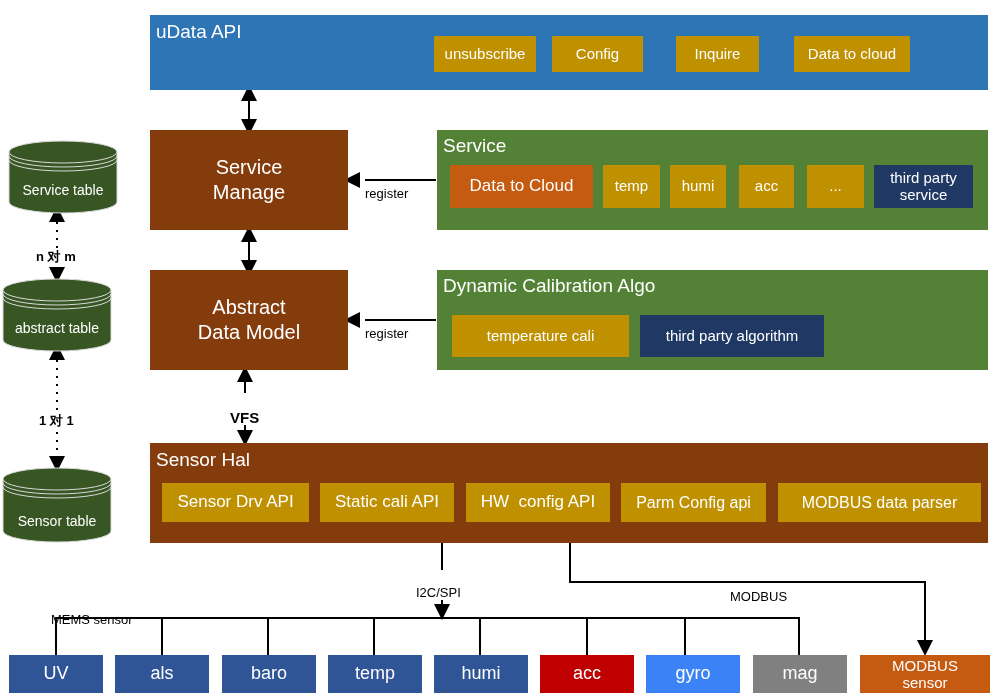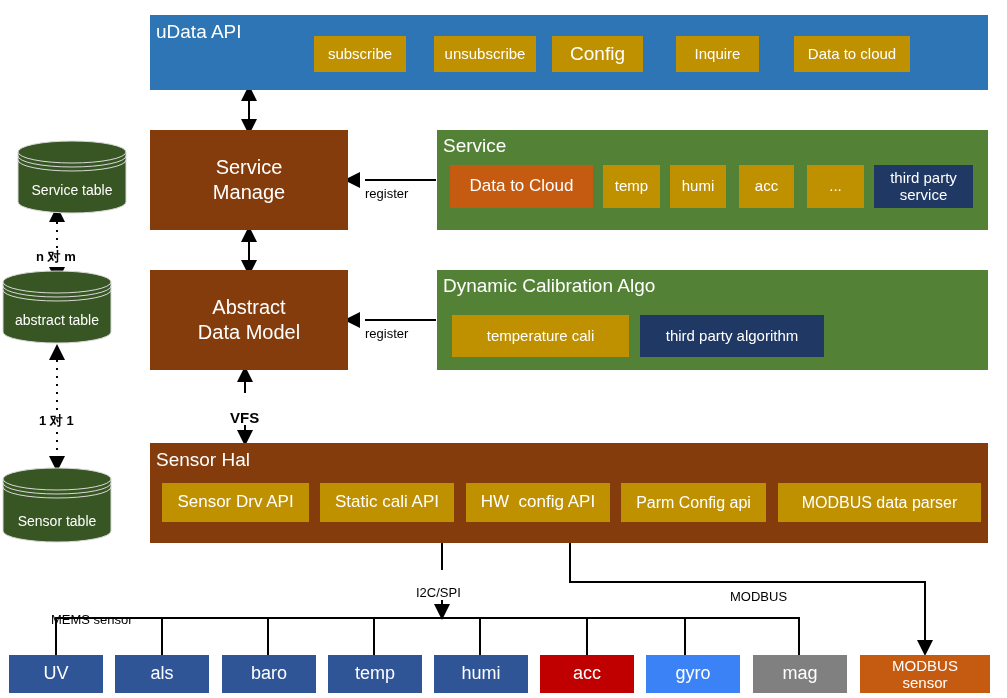--- a/index.html
+++ b/index.html
@@ -60,23 +60,22 @@
   <line x1="374" y1="618" x2="374" y2="655" stroke="#000" stroke-width="2"></line>
   <line x1="480" y1="618" x2="480" y2="655" stroke="#000" stroke-width="2"></line>
   <line x1="587" y1="618" x2="587" y2="655" stroke="#000" stroke-width="2"></line>
   <line x1="685" y1="618" x2="685" y2="655" stroke="#000" stroke-width="2"></line>
 
   <polyline points="570,543 570,582 925,582 925,648" fill="none" stroke="#000" stroke-width="2" marker-end="url(#ah)"></polyline>
 </svg>
 
 <div class="abs layer blue-layer" style="left:150px;top:15px;width:838px;height:75px;">
   <div class="title" style="left:6px;top:6px;font-size:19px;">uData API</div>
-  <div class="chip gold" style="left:164px;top:21px;width:92px;height:36px;font-size:15px;">subscribe</div>
   <div class="chip gold" style="left:284px;top:21px;width:102px;height:36px;font-size:15px;">unsubscribe</div>
-  <div class="chip gold" style="left:402px;top:21px;width:91px;height:36px;font-size:19px;">Config</div>
+  <div class="chip gold" style="left:402px;top:21px;width:91px;height:36px;font-size:15px;">Config</div>
   <div class="chip gold" style="left:526px;top:21px;width:83px;height:36px;font-size:15px;">Inquire</div>
   <div class="chip gold" style="left:644px;top:21px;width:116px;height:36px;font-size:15px;">Data to cloud</div>
 </div>
 
 <div class="abs brown center-text" style="left:150px;top:130px;width:198px;height:100px;">
   <span>Service</span>
   <span>Manage</span>
 </div>
 
 <div class="abs brown center-text" style="left:150px;top:270px;width:198px;height:100px;">
@@ -107,32 +106,32 @@
 
 <div class="abs brown" style="left:150px;top:443px;width:838px;height:100px;">
   <div class="title" style="left:6px;top:6px;font-size:19px;">Sensor Hal</div>
   <div class="chip gold" style="left:12px;top:40px;width:147px;height:39px;font-size:17px;">Sensor Drv API</div>
   <div class="chip gold" style="left:170px;top:40px;width:134px;height:39px;font-size:17px;">Static cali API</div>
   <div class="chip gold" style="left:316px;top:40px;width:144px;height:39px;font-size:17px;white-space:pre;">HW  config API</div>
   <div class="chip gold" style="left:471px;top:40px;width:145px;height:39px;font-size:16px;">Parm Config api</div>
   <div class="chip gold" style="left:628px;top:40px;width:203px;height:39px;font-size:16px;">MODBUS data parser</div>
 </div>
 
-<div class="abs" style="left:17px;top:140px;width:92px;height:75px;">
+<div class="abs" style="left:8px;top:140px;width:92px;height:75px;">
   <svg width="110" height="75">
     <path d="M1,12 L1,62 A54,11 0 0 0 109,62 L109,12" fill="#375623" stroke="#d9d9d9"></path>
     <ellipse cx="55" cy="12" rx="54" ry="11" fill="#375623" stroke="#d9d9d9"></ellipse>
     <path d="M1,16 A54,11 0 0 0 109,16 M1,20 A54,11 0 0 0 109,20" fill="none" stroke="#d9d9d9"></path>
   </svg>
   <div class="cyl-text" style="top:42px;">Service table</div>
 </div>
 
 <div class="lbl bold" style="left:35px;top:235px;">n 对 m</div>
 
-<div class="abs" style="left:2px;top:270px;width:110px;height:75px;">
+<div class="abs" style="left:2px;top:278px;width:110px;height:75px;">
   <svg width="110" height="75">
     <path d="M1,12 L1,62 A54,11 0 0 0 109,62 L109,12" fill="#375623" stroke="#d9d9d9"></path>
     <ellipse cx="55" cy="12" rx="54" ry="11" fill="#375623" stroke="#d9d9d9"></ellipse>
     <path d="M1,16 A54,11 0 0 0 109,16 M1,20 A54,11 0 0 0 109,20" fill="none" stroke="#d9d9d9"></path>
   </svg>
   <div class="cyl-text" style="top:42px;">abstract table</div>
 </div>
 
 <div class="lbl bold" style="left:38px;top:399px;">1 对 1</div>
 

